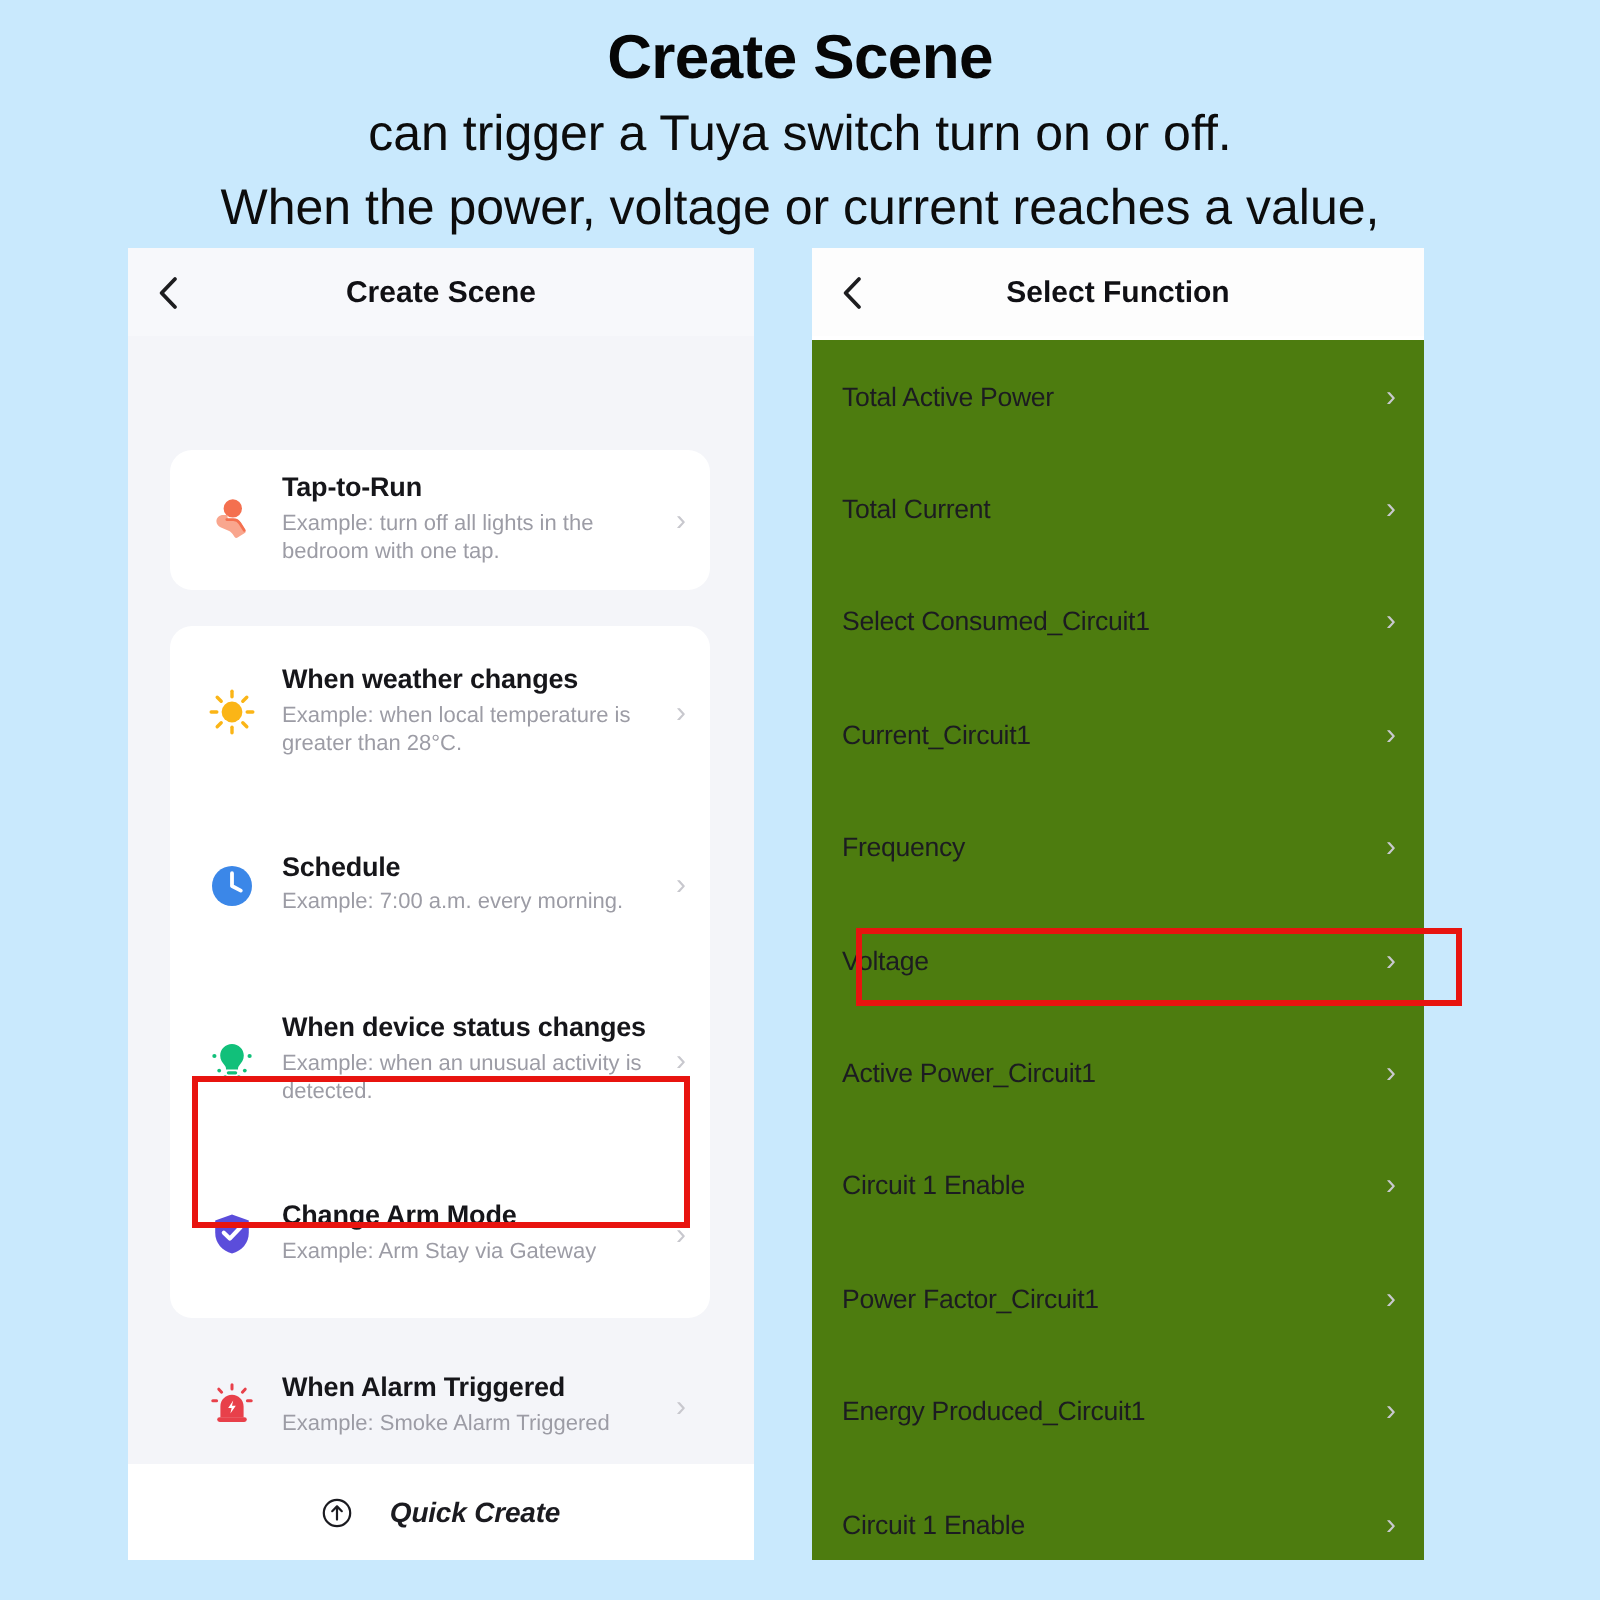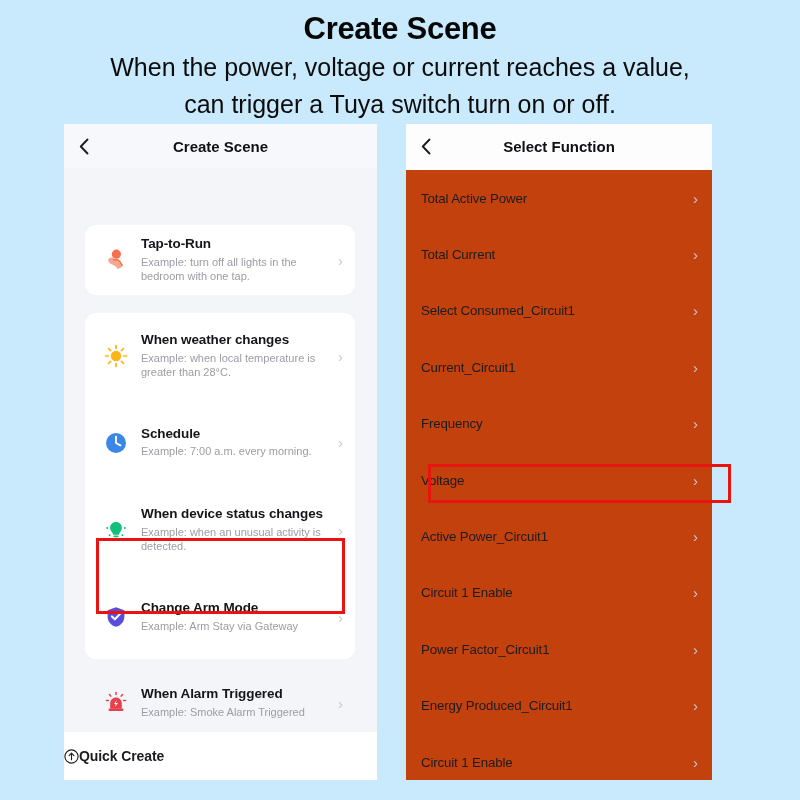--- a/index.html
+++ b/index.html
@@ -108,33 +108,34 @@
   .sub-row { height:86px; display:flex; align-items:center; padding:0 12px 0 14px;justify-content:center; }
   .sub-row.tall { height:87px; }
   .sub-row.dstat { height:88px; }
 
   
   .quick-bar {
     position:absolute;
     left:0; bottom:0;
     width:313px; height:48px;
     background:#ffffff;
-    display:flex; align-items:center; 
-    gap:0;
+    display:flex; align-items:center; justify-content:center;
+    gap:19px;
+    font-style:italic;
   }
   .quick-label { font-size:14px; color:#1b1b20; font-weight:600; letter-spacing:-0.1px; }
 
   
   .right-body { height:612px; padding-top:2px; }
   .fn-row {
     height:56.4px;
     display:flex;
     align-items:center;
     padding:0 14px 0 15px;
-    background:#c2410c;
+    background:#4d7c0f;
   }
   .fn-label {
     flex:1 1 auto;
     font-size:13.3px;
     color:#1c1c21;
     letter-spacing:-0.15px;
   }
   .fn-chev { flex:0 0 12px; font-size:15px; color:#c9c9cf; font-weight:300; text-align:right; }
 
   
@@ -147,22 +148,22 @@
   .hl-left  { left:96px;  top:414px; width:249px; height:76px; }
   .hl-right { left:428px; top:340px; width:303px; height:39px; }
 
   svg { display:block; }
 </style>
 </head>
 <body>
 
 <div class="header">
   <div class="header-title">Create Scene</div>
+  <div class="header-sub">can trigger a Tuya switch turn on or off.</div>
   <div class="header-sub">When the power, voltage or current reaches a value,</div>
-  <div class="header-sub">can trigger a Tuya switch turn on or off.</div>
 </div>
 
 <div class="panels">
 
   <div class="phone phone-left">
 
     <div class="nav">
       <div class="nav-back">
         <svg width="10" height="17" viewBox="0 0 10 17">
           <polyline points="8.5,1.5 1.8,8.5 8.5,15.5" fill="none" stroke="#1d1d1f" stroke-width="1.9" stroke-linecap="round" stroke-linejoin="round"></polyline>

